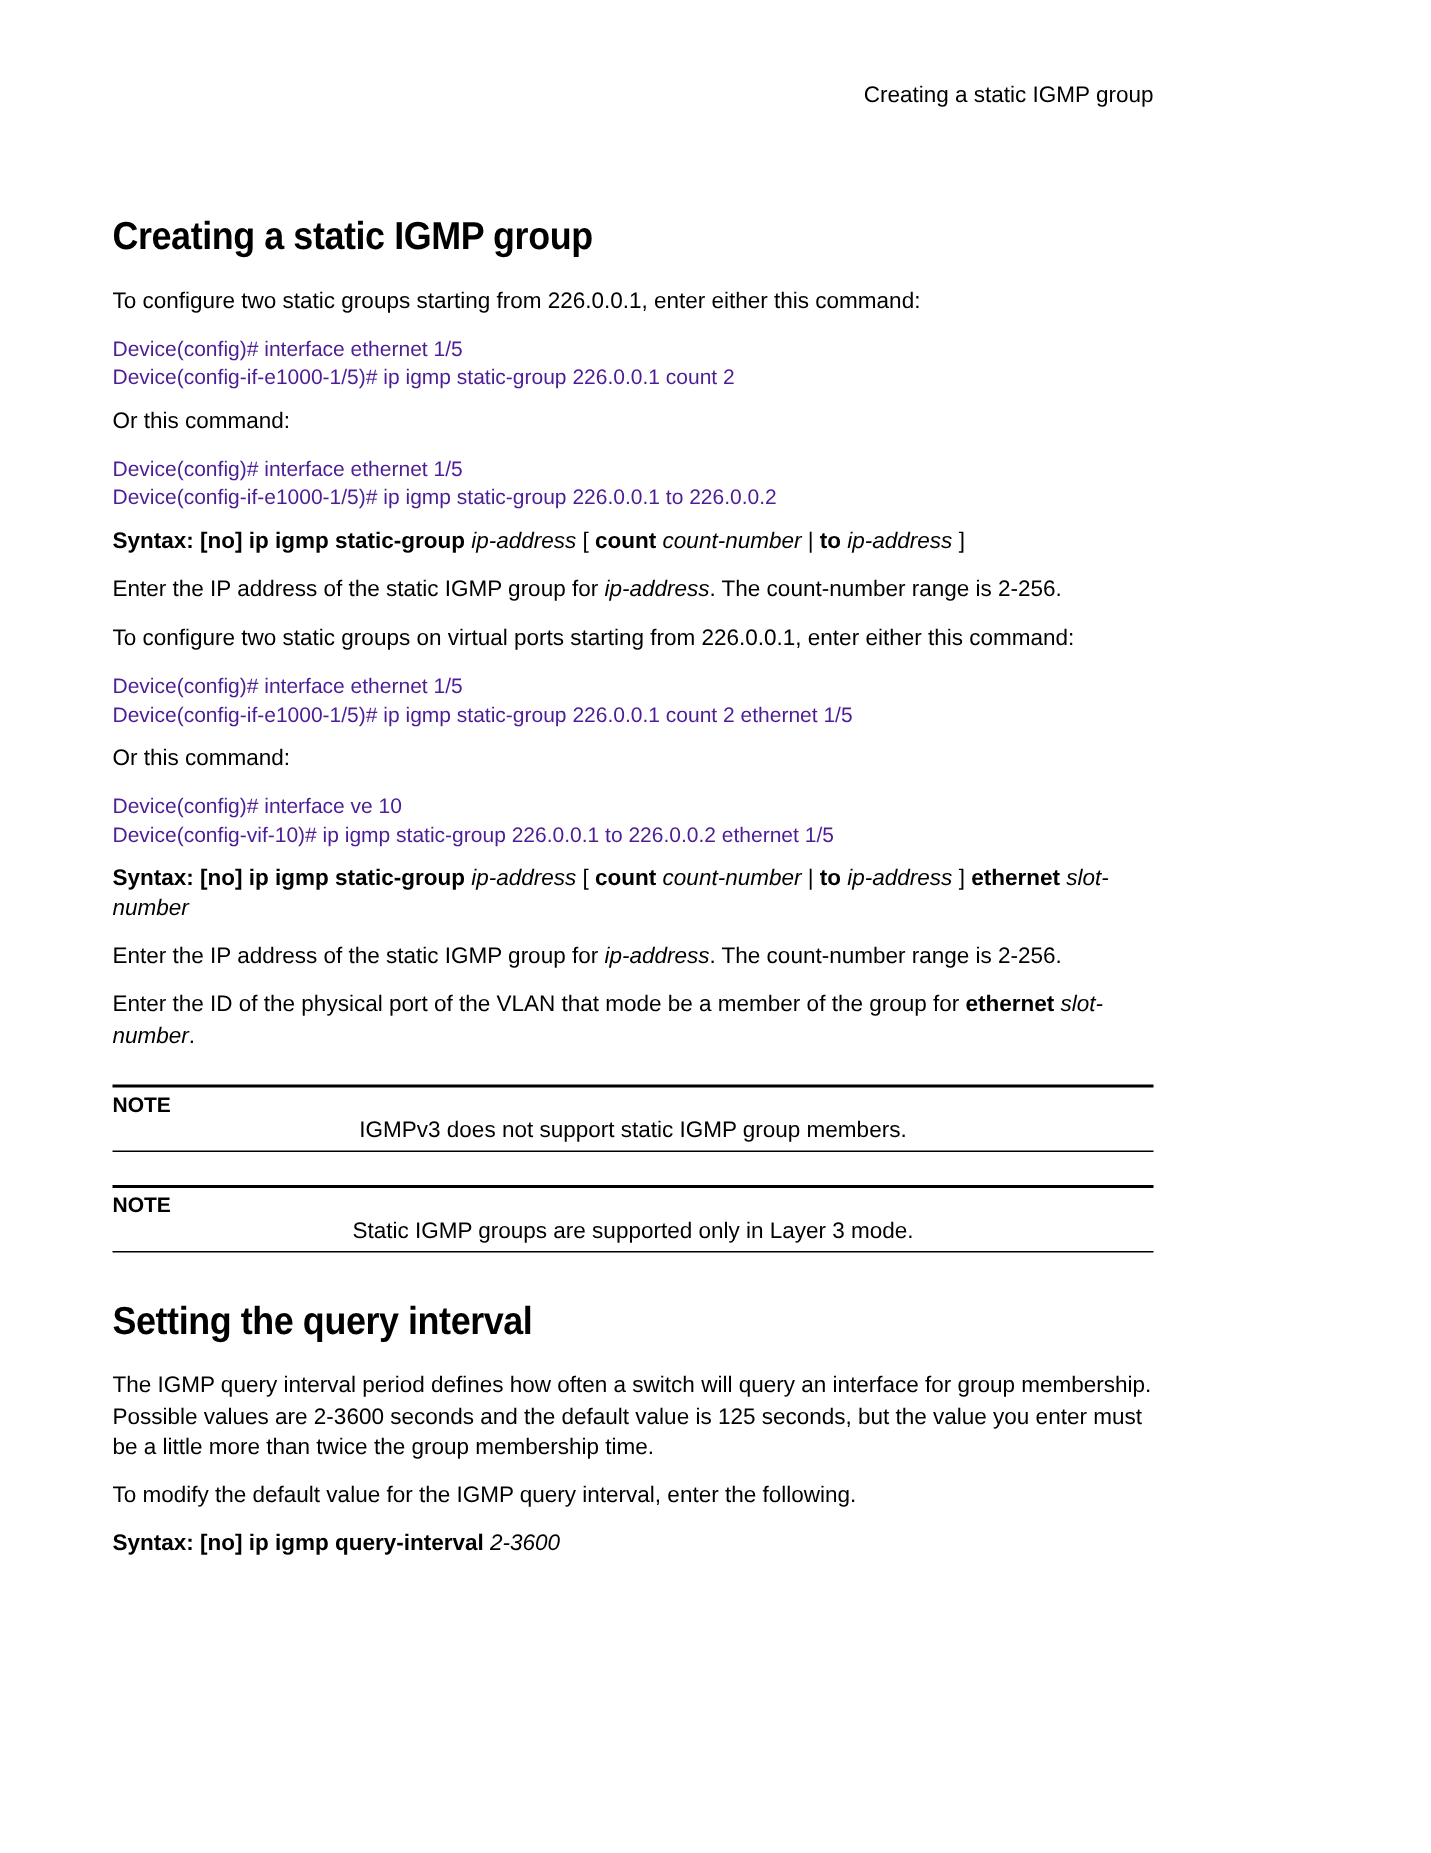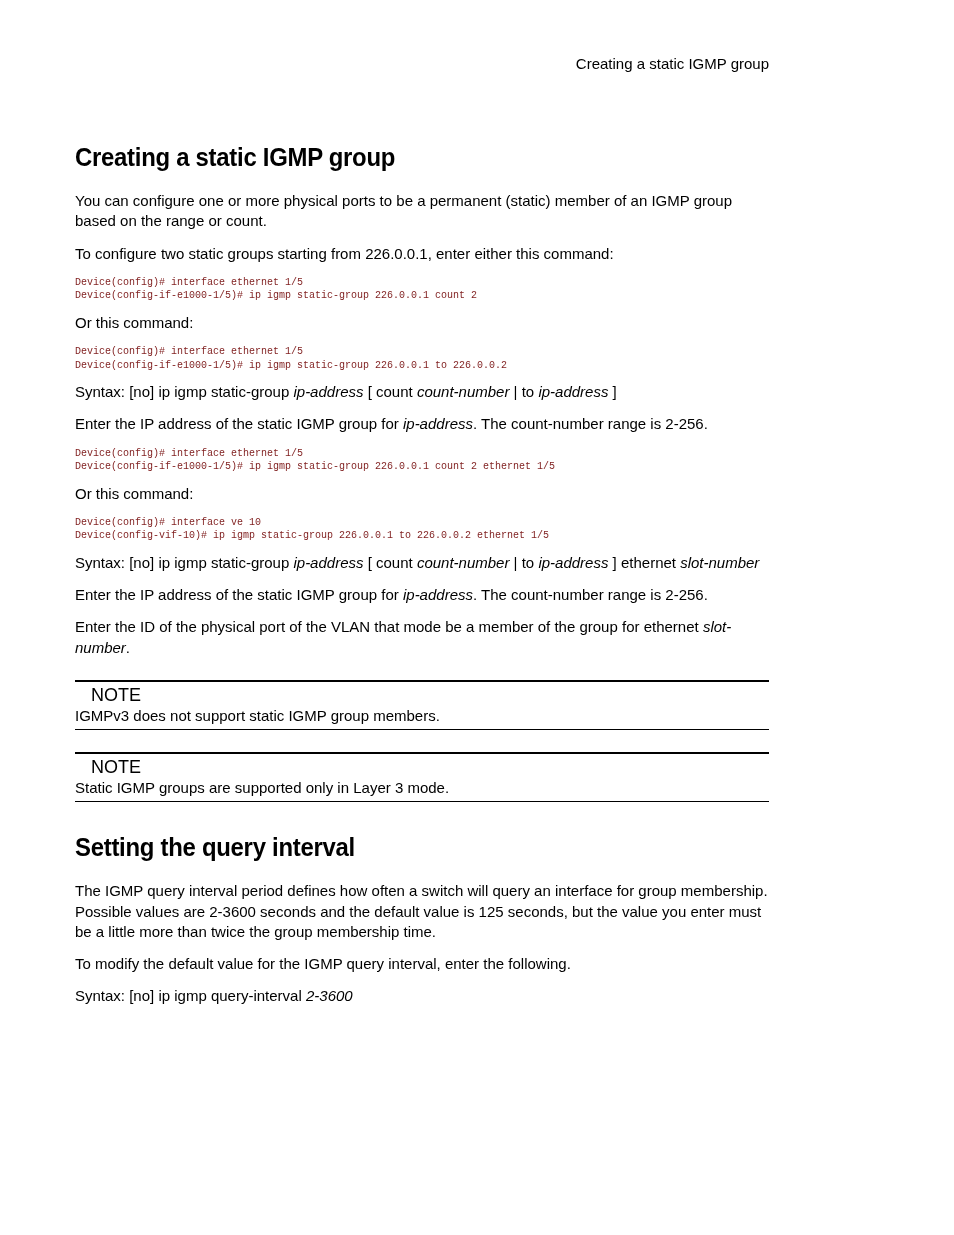--- a/index.html
+++ b/index.html
@@ -29,51 +29,51 @@
     margin: 0 0 18px 0;
     letter-spacing: -0.3px;
     transform: scaleX(0.92);
     transform-origin: left center;
   }
   p {
     margin: 0 0 12px 0;
     line-height: 1.35;
   }
   pre {
-    font-family: Liberation Mono, monospace;
-    font-size: 10px;
-    color: #7f1d1d;
+    font-family: Liberation Sans, sans-serif;
+    font-size: 14px;
+    color: #4c1d95;
     margin: 8px 0 10px 0;
     line-height: 1.35;
     white-space: pre;
   }
   .syntax {
     margin: 0 0 12px 0;
     line-height: 1.35;
   }
-  .bold { font-weight: normal; }
+  .bold { font-weight: bold; }
   .italic { font-style: italic; }
   .note-rule {
     border: none;
     border-top: 2px solid #000;
     margin: 22px 0 3px 0;
   }
   .note-rule-bottom {
     border: none;
     border-top: 1px solid #000;
     margin: 3px 0 0 0;
   }
   .note-label {
-    font-weight: normal;
-    font-size: 18px;
-    margin-left: 16px;
+    font-weight: bold;
+    font-size: 14px;
   }
   .note-text {
     font-size: 15px;
     line-height: 1.35;
+    text-align: center;
   }
   .section-gap { margin-top: 30px; }
   .footer {
     position: absolute;
     bottom: 28px;
     left: 75px;
     right: 75px;
     font-style: italic;
     font-size: 13px;
   }
@@ -82,21 +82,20 @@
 </style>
 </head>
 <body>
 
 <div class="page">
 
   <div class="header-right">Creating a static IGMP group</div>
 
   <h1>Creating a static IGMP group</h1>
 
-  <p>You can configure one or more physical ports to be a permanent (static) member of an IGMP group based on the range or count.</p>
   <p>To configure two static groups starting from 226.0.0.1, enter either this command:</p>
 
   <pre>Device(config)# interface ethernet 1/5
 Device(config-if-e1000-1/5)# ip igmp static-group 226.0.0.1 count 2</pre>
 
   <p>Or this command:</p>
 
   <pre>Device(config)# interface ethernet 1/5
 Device(config-if-e1000-1/5)# ip igmp static-group 226.0.0.1 to 226.0.0.2</pre>
 
@@ -104,20 +103,21 @@
     <span class="bold">Syntax: [no] ip igmp static-group</span>
     <span class="italic">ip-address</span><span> [ </span><span class="bold">count</span>
     <span class="italic">count-number</span><span> | </span><span class="bold">to</span>
     <span class="italic">ip-address</span><span> ]</span>
   </p>
 
   <p>
     <span>Enter the IP address of the static IGMP group for </span><span class="italic">ip-address</span><span>. The count-number range is 2-256.</span>
   </p>
 
+  <p>To configure two static groups on virtual ports starting from 226.0.0.1, enter either this command:</p>
 
   <pre>Device(config)# interface ethernet 1/5
 Device(config-if-e1000-1/5)# ip igmp static-group 226.0.0.1 count 2 ethernet 1/5</pre>
 
   <p>Or this command:</p>
 
   <pre>Device(config)# interface ve 10
 Device(config-vif-10)# ip igmp static-group 226.0.0.1 to 226.0.0.2 ethernet 1/5</pre>
 
   <p class="syntax">

